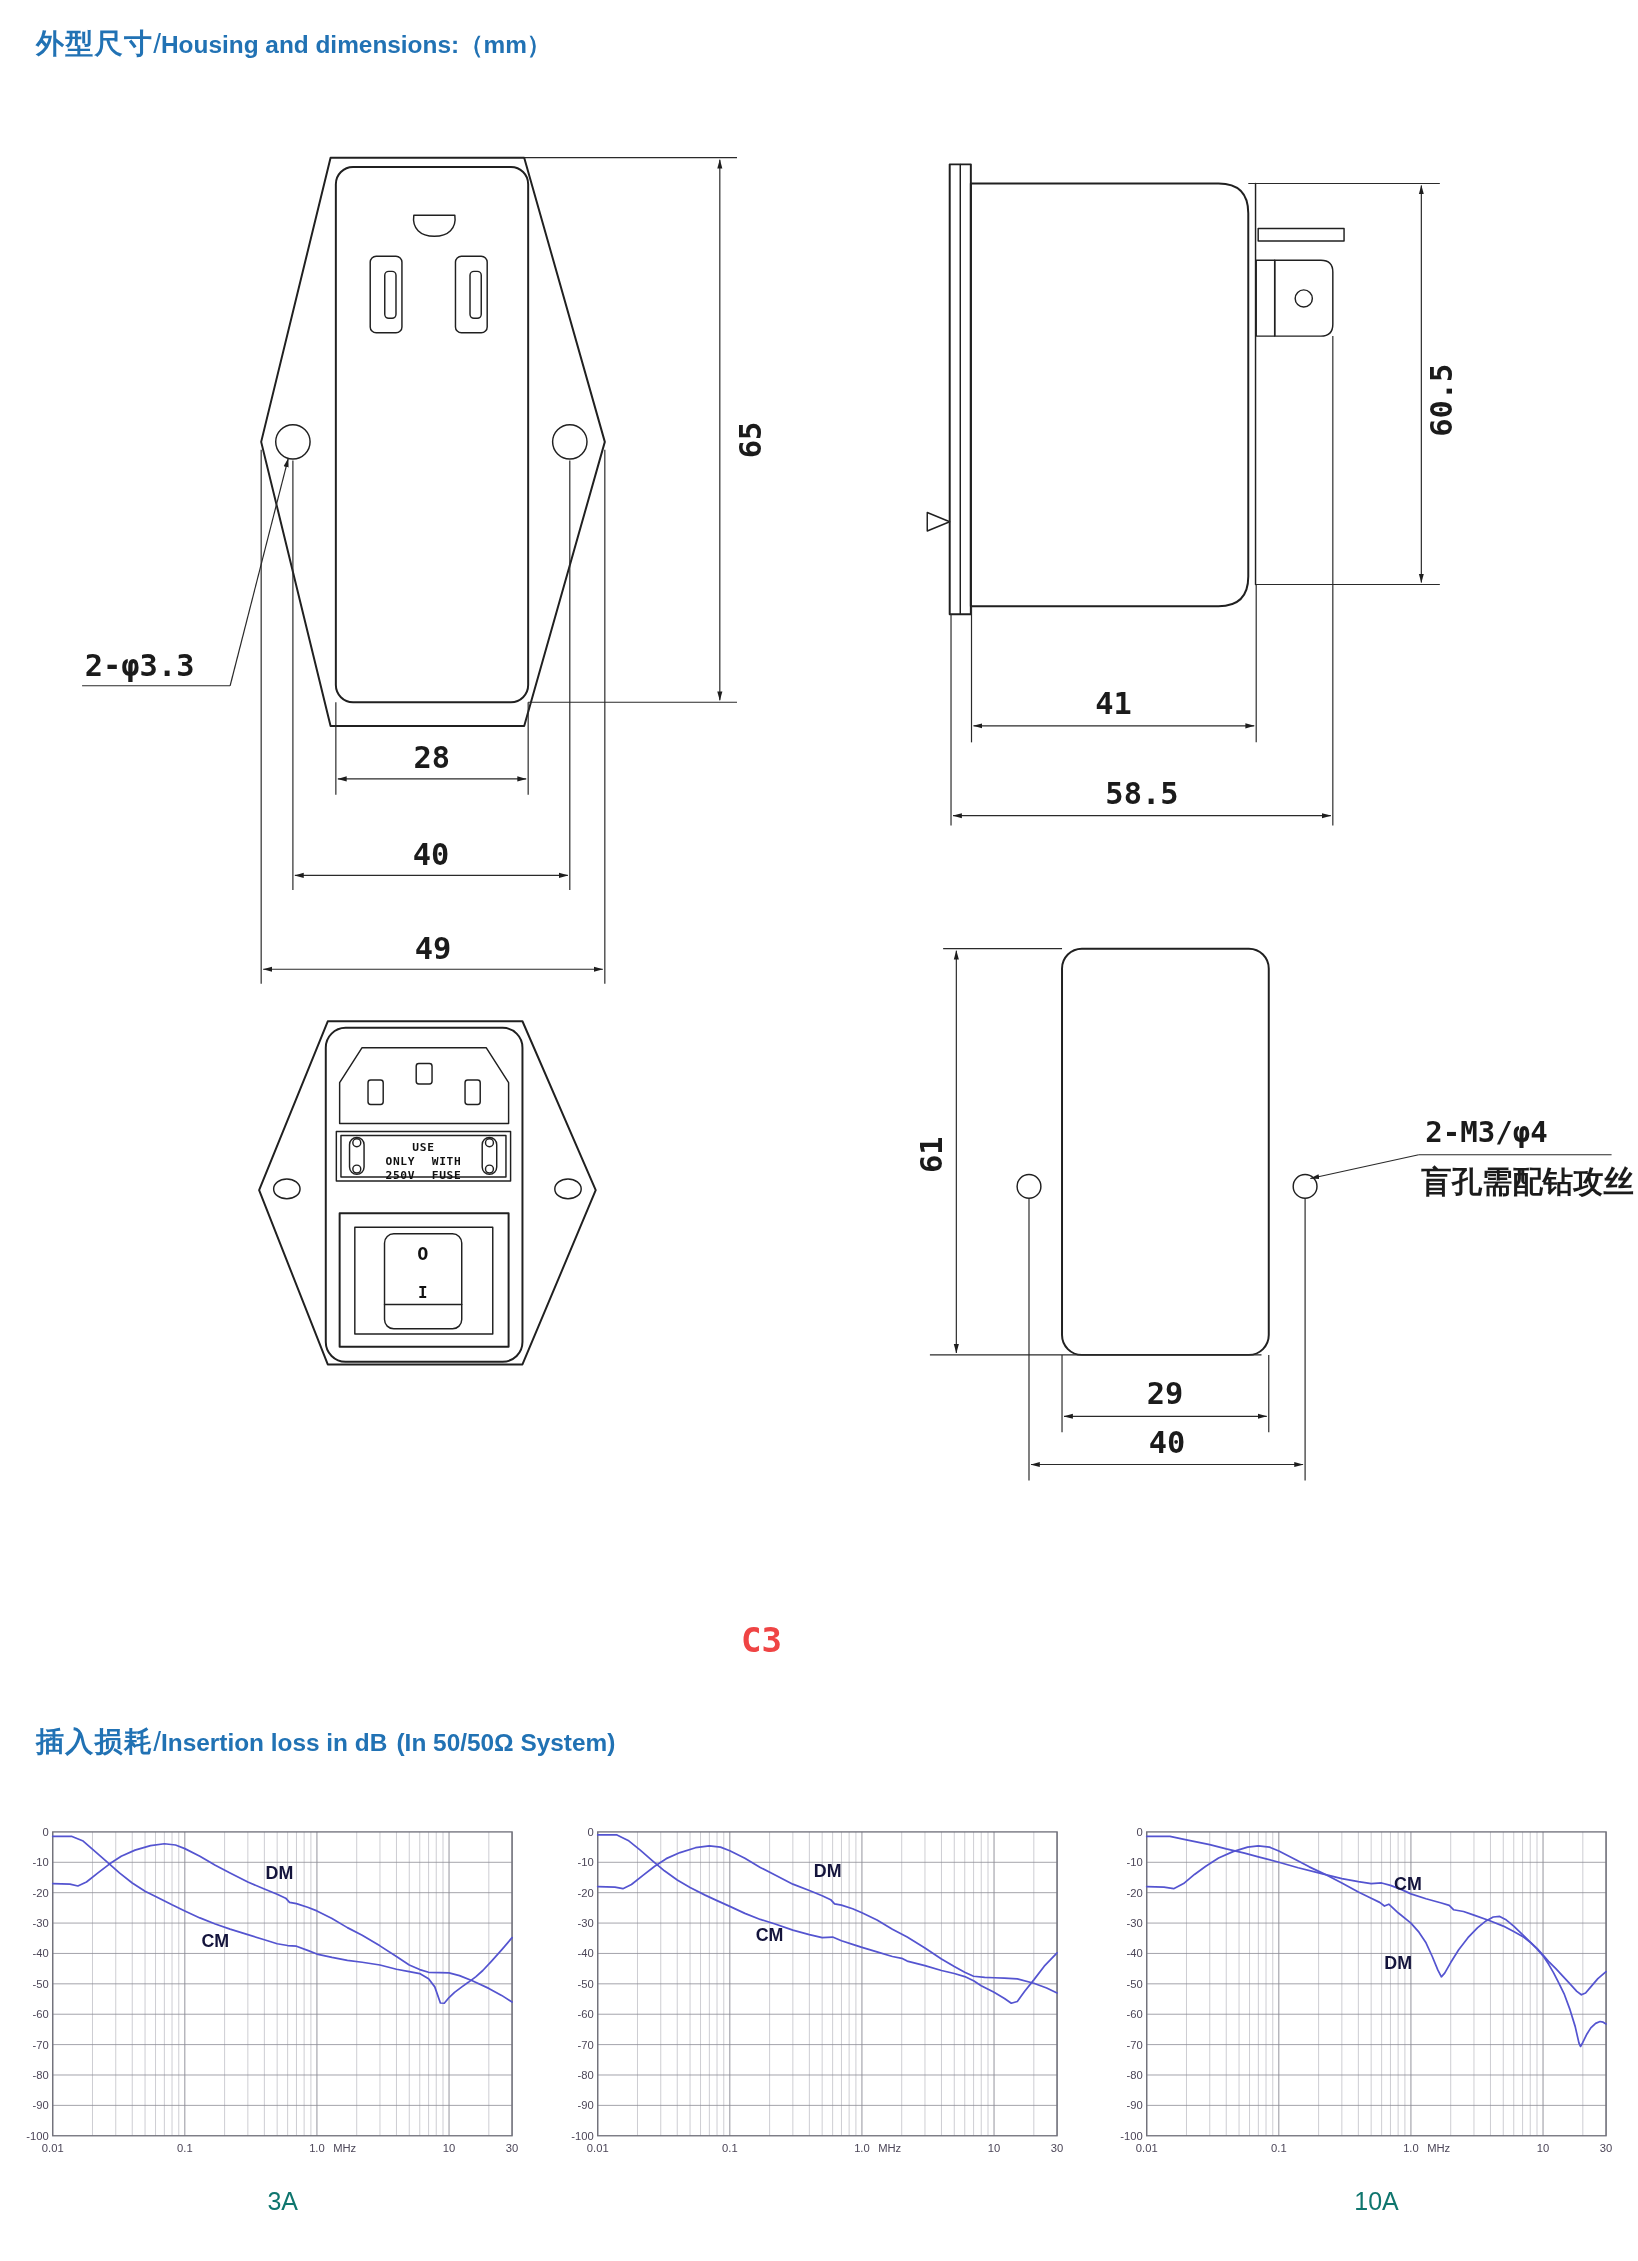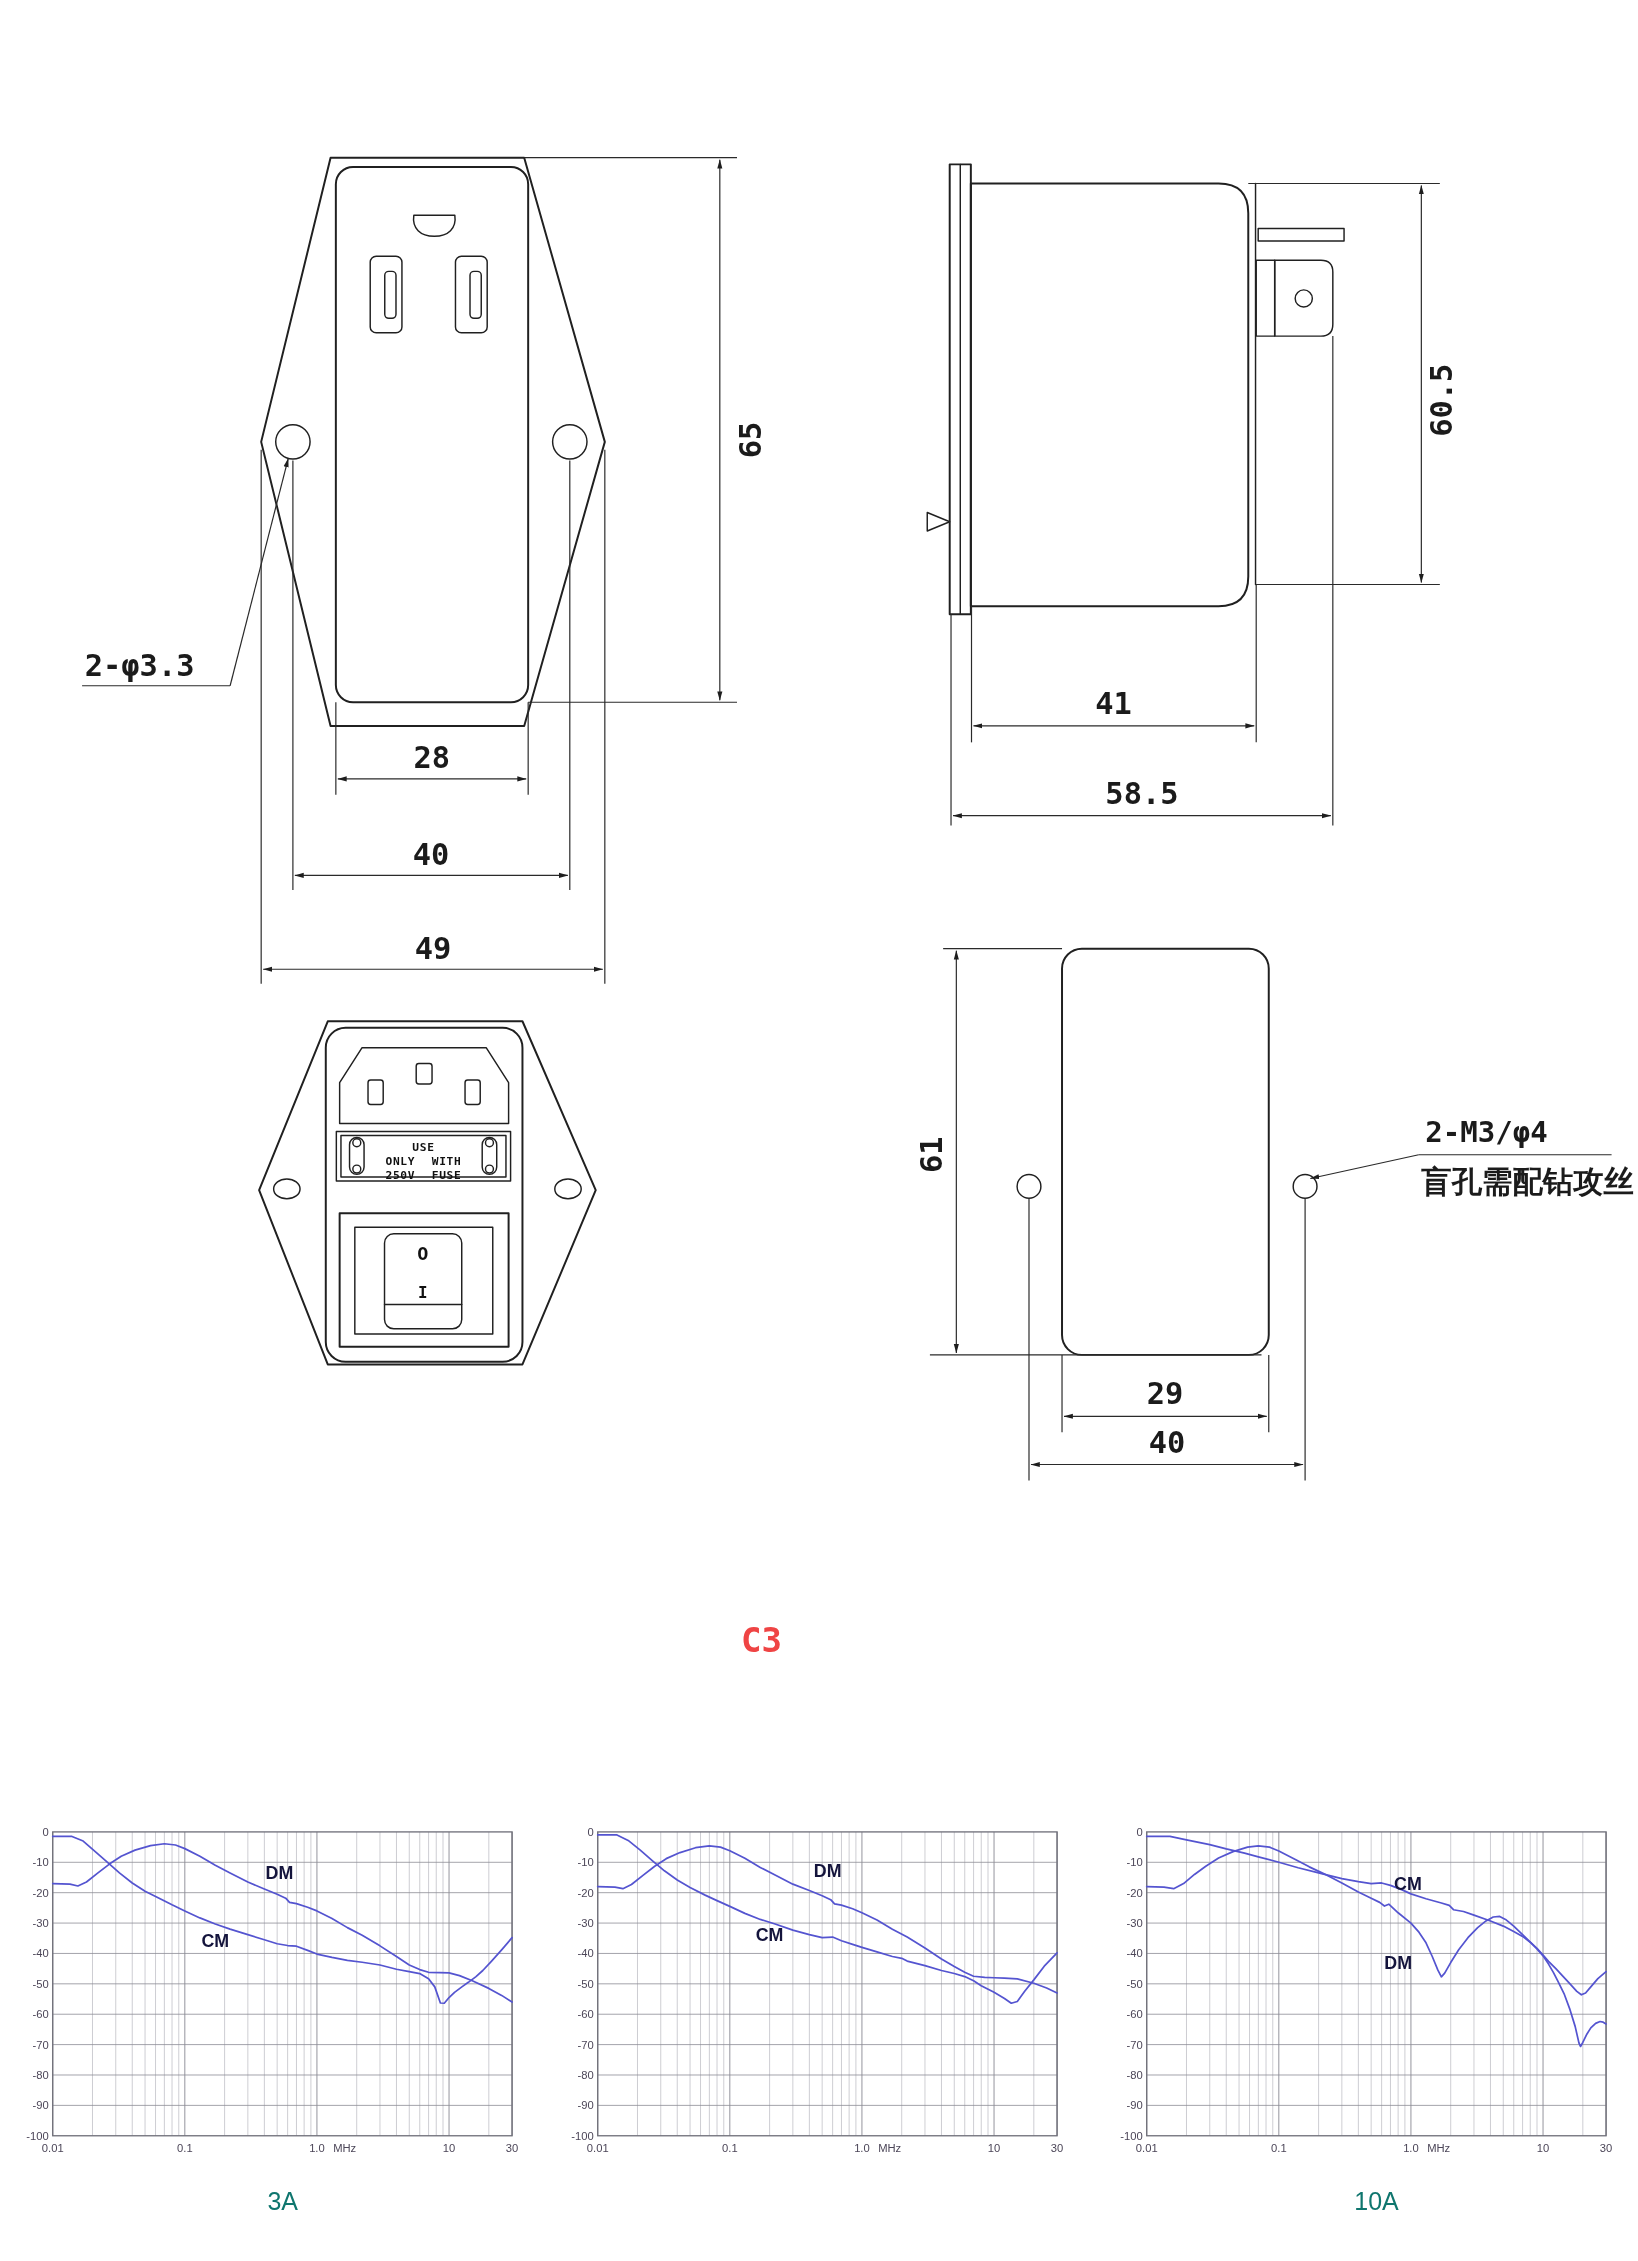--- a/index.html
+++ b/index.html
@@ -30,20 +30,23 @@
   .chart-label{position:absolute;left:12px;top:365px;width:515px;text-align:center;
                color:#0f766e;font-size:25px;font-family:"Liberation Sans",sans-serif;}
   .plot-ann{fill:#14143c;font-size:27px;font-weight:700;font-family:"Liberation Sans",sans-serif;}
   .tick{fill:#4c4658;font-size:17px;font-family:"Liberation Sans",sans-serif;}
 </style>
 </head>
 <body>
 
 <div class="page">
 
+  <div class="sec-title" style="left:36px;top:25px;">
+    <span class="zh">外型尺寸</span><span class="slash">/</span><span class="en">Housing and dimensions:</span><span class="en">（mm）</span>
+  </div>
 
   <svg width="0" height="0" style="position:absolute">
     <defs>
       <marker id="dimarw" viewBox="0 0 12 8" refX="11.5" refY="4" markerWidth="14" markerHeight="9.5" orient="auto-start-reverse" markerUnits="userSpaceOnUse">
         <path d="M0,0.7 L12,4 L0,7.3 z" fill="#1e1e1e"></path>
       </marker>
     </defs>
   </svg>
 
   <svg class="drawing" style="left:53px;top:116px;" width="760" height="889" viewBox="0 0 1150 1345">
@@ -162,20 +165,23 @@
     <text class="dim-text" x="427" y="803" text-anchor="middle">40</text>
 
     <line class="thin" x1="644" y1="388" x2="808" y2="352" marker-start="url(#dimarw)"></line>
     <line class="thin" x1="808" y1="352" x2="1100" y2="352"></line>
     <text class="dim-text-s" x="818" y="332">2-M3/φ4</text>
     <text class="cn-note" x="812" y="408">盲孔需配钻攻丝</text>
   </svg>
 
   <div class="model" style="left:741px;top:1620px;">C3</div>
 
+  <div class="sec-title" style="left:36px;top:1723px;">
+    <span class="zh">插入损耗</span><span class="slash">/</span><span class="en">Insertion loss in dB</span><span class="extra">(In 50/50Ω System)</span>
+  </div>
 
   <div class="chart-box" style="left:13.2px;top:1822px;"><svg width="522" height="360" viewBox="0 0 790 545">
         <line x1="120.20599913279624" y1="15" x2="120.20599913279624" y2="474.99999999999994" stroke="#b4b4bc" stroke-width="1"></line>
         <line x1="155.4242509439325" y1="15" x2="155.4242509439325" y2="474.99999999999994" stroke="#b4b4bc" stroke-width="1"></line>
         <line x1="180.41199826559247" y1="15" x2="180.41199826559247" y2="474.99999999999994" stroke="#b4b4bc" stroke-width="1"></line>
         <line x1="199.79400086720378" y1="15" x2="199.79400086720378" y2="474.99999999999994" stroke="#b4b4bc" stroke-width="1"></line>
         <line x1="215.63025007672871" y1="15" x2="215.63025007672871" y2="474.99999999999994" stroke="#b4b4bc" stroke-width="1"></line>
         <line x1="229.01960800285138" y1="15" x2="229.01960800285138" y2="474.99999999999994" stroke="#b4b4bc" stroke-width="1"></line>
         <line x1="240.6179973983887" y1="15" x2="240.6179973983887" y2="474.99999999999994" stroke="#b4b4bc" stroke-width="1"></line>
         <line x1="250.84850188786498" y1="15" x2="250.84850188786498" y2="474.99999999999994" stroke="#b4b4bc" stroke-width="1"></line>

